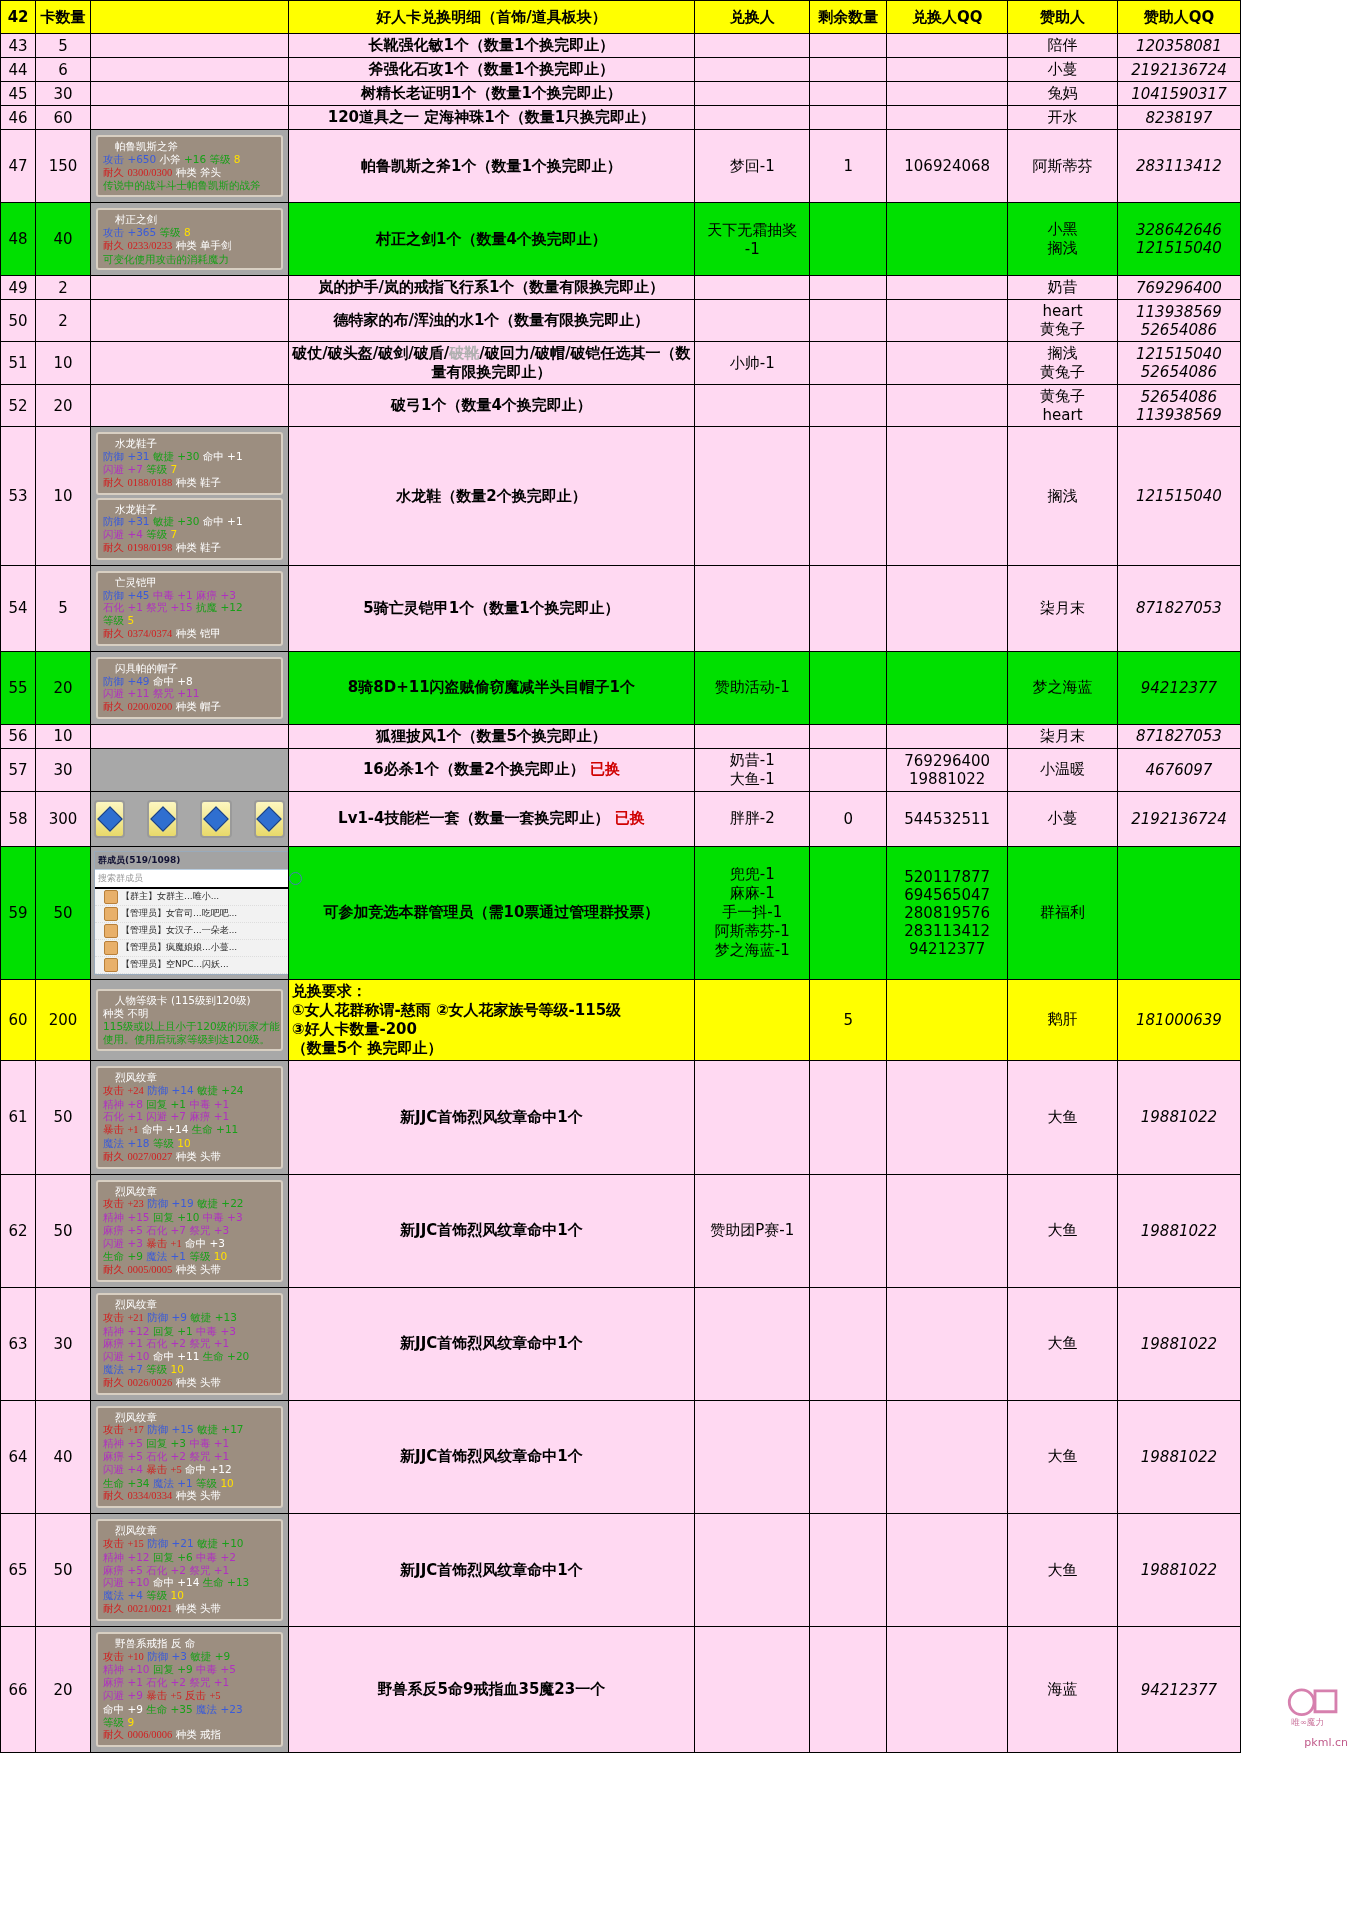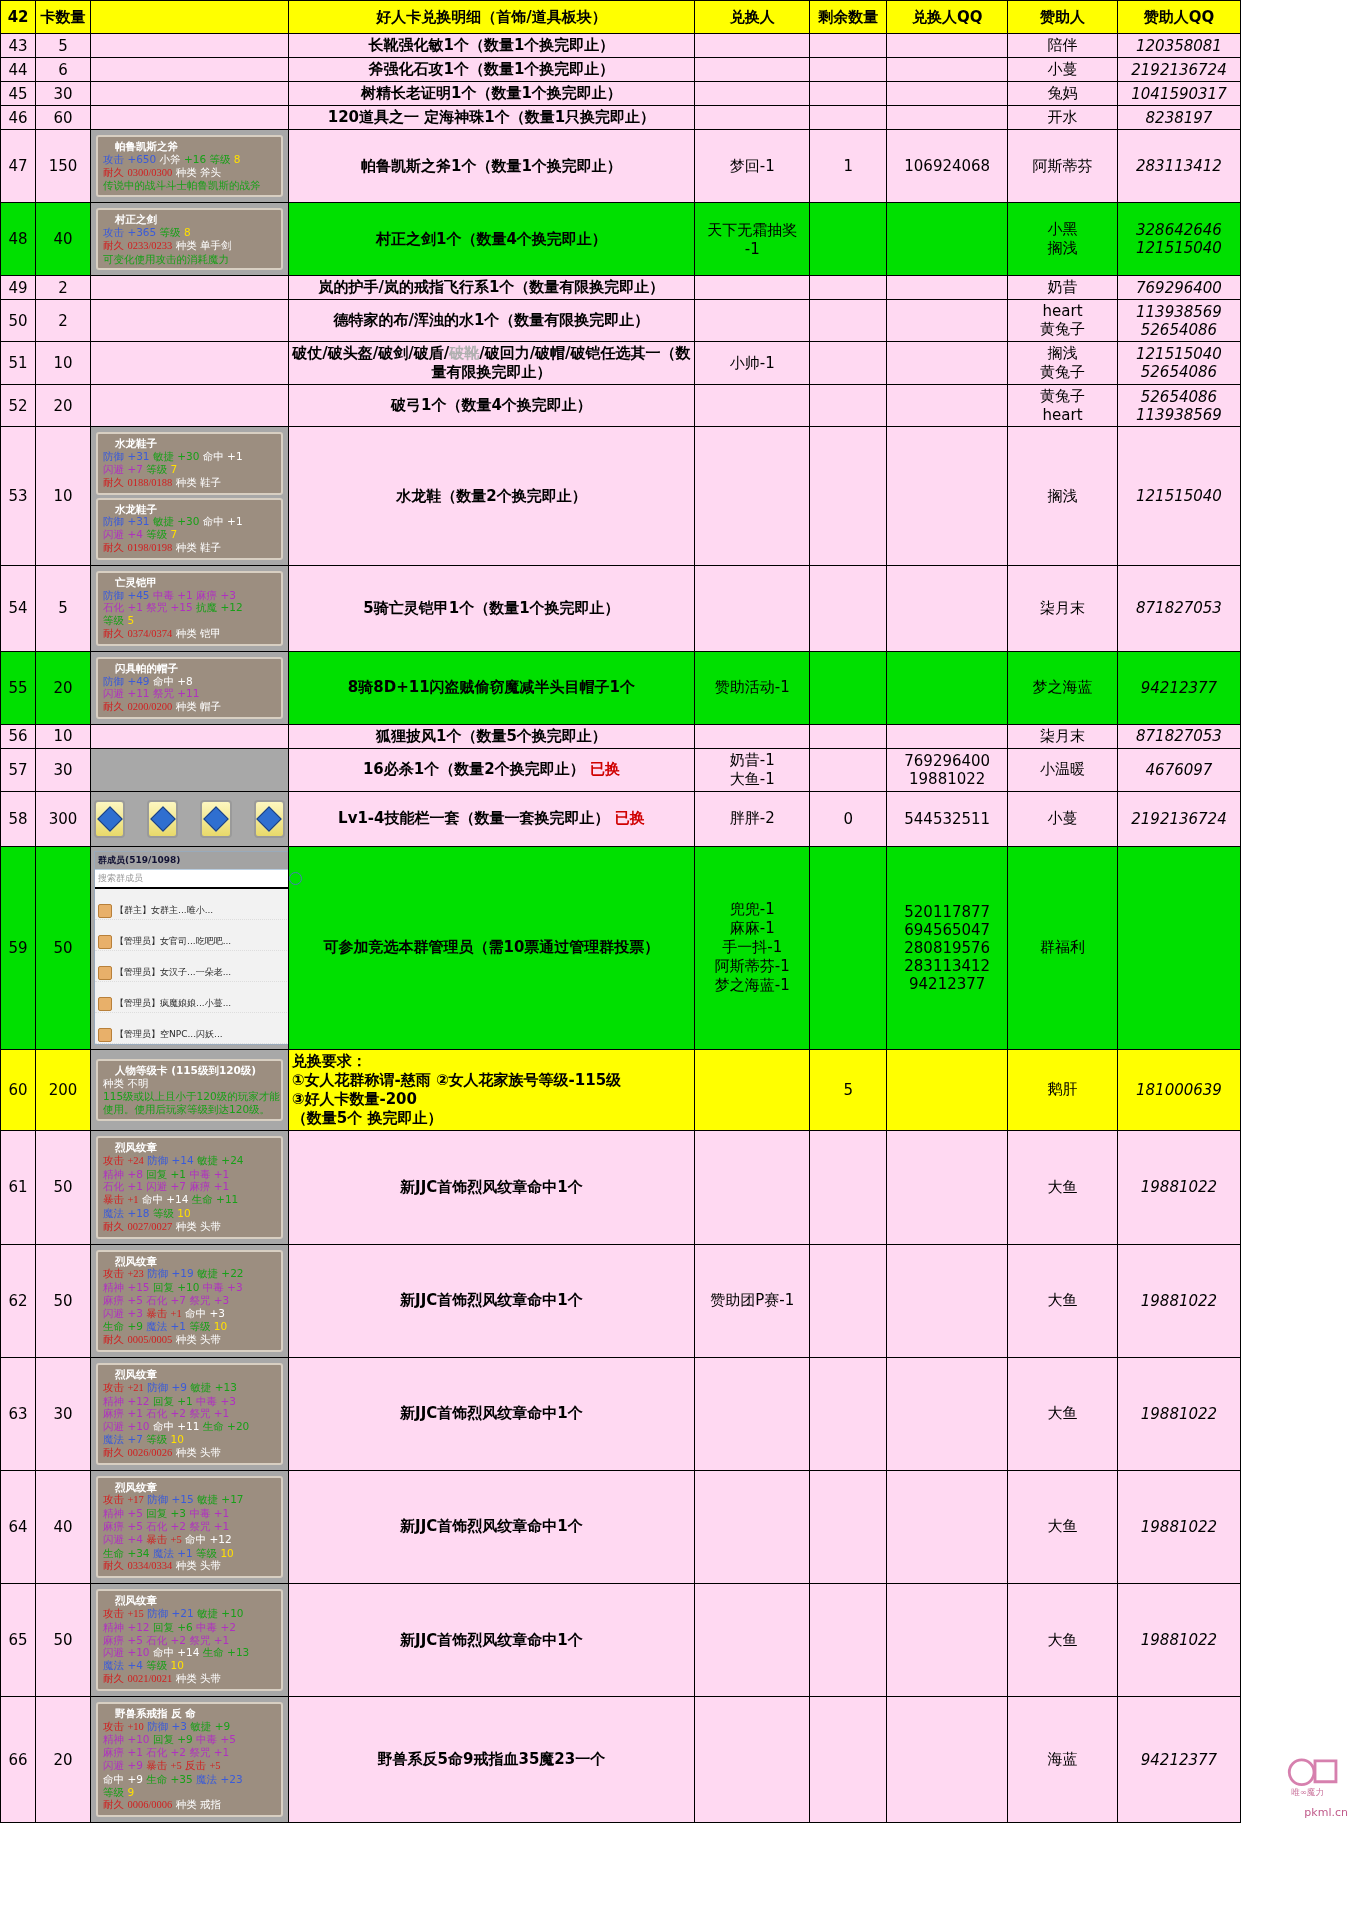--- a/index.html
+++ b/index.html
@@ -18,38 +18,38 @@
   .hdr td{background:#ffff00;font-weight:bold;text-align:center;font-size:16px;height:28px;}
   .row-pink td{background:#ffd9f2;}
   .row-green td{background:#00e000;}
   .row-yellow td{background:#ffff00;}
   .row-pink td.gray,.row-green td.gray,.row-yellow td.gray{background:#a8a8a8;}
   .done{color:#d00000;font-weight:bold;}
   .strike{color:#b0b0b0;text-decoration:line-through;}
   
   .card{background:#9c8e80;border:2px solid #d8cfc2;border-radius:3px;margin:3px 2px;padding:3px 5px;
         font-size:10.5px;line-height:1.22;color:#ffffff;font-family:"DejaVu Sans",sans-serif;}
-  .card .nm{color:#ffffff;font-weight:bold;padding-left:12px;}
+  .card .nm{color:#ffffff;font-weight:normal;padding-left:12px;}
   .card .bl{color:#3a5bd9;}
   .card .gr{color:#18a018;}
   .card .rd{color:#d02020;font-family:Liberation Serif, serif;}
   .card .pr{color:#b030c0;}
   .card .yl{color:#ffe000;}
   .card .wh{color:#ffffff;}
   .card-kv-row{white-space:nowrap;}
   .skillbar{display:flex;gap:22px;justify-content:center;align-items:center;padding:6px 0;}
   .skillslot{width:34px;height:34px;background:linear-gradient(#fdf7c0,#e8d96a);border:2px solid #9a9a9a;border-radius:4px;
              display:flex;align-items:center;justify-content:center;}
   .skillslot i{display:block;width:16px;height:16px;background:#2f6fd0;transform:rotate(45deg);border:1px solid #1b3f80;}
   .qqbox{background:#f2f2f2;border:1px solid #9ab;width:210px;font-size:9px;margin:2px auto;}
   .qqbox .tt{background:#a3a3a3;border-bottom:1px solid #b9cde0;padding:2px 3px;font-weight:bold;color:#113;}
   .qqbox .sb{display:flex;align-items:center;gap:3px;padding:2px 3px;background:#fff;border-bottom:2px solid #000000;}
   .qqbox .sb span{flex:1;color:#999;}
   .qqbox .mg{width:11px;height:11px;border:1.5px solid #4a7ab5;border-radius:50%;}
-  .qqline{display:flex;gap:3px;padding:1px 3px;border-bottom:1px dotted #ddd;margin-top:14px;}
+  .qqline{display:flex;gap:3px;padding:1px 9px;border-bottom:1px dotted #ddd;}
   .qqline .av{width:12px;height:12px;border-radius:2px;background:#e8b06a;border:1px solid #b8803a;flex:0 0 auto;}
   .qqline .tx{color:#2a2a2a;white-space:nowrap;overflow:hidden;}
   .mini{font-size:13px;}
   .multi{white-space:pre-line;}
   .wm{position:absolute;right:6px;bottom:4px;font-size:11px;color:#c05a8a;}
   #wrap{position:relative;width:1354px;}
   .logo{position:absolute;right:10px;bottom:26px;width:58px;height:40px;opacity:.85;}
 </style>
 </head>
 <body>

